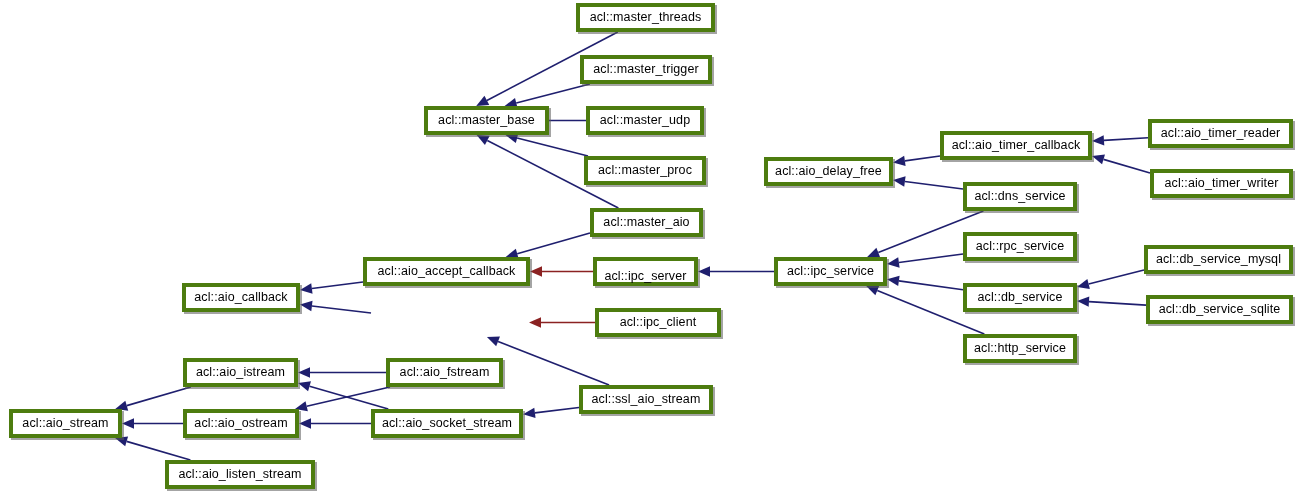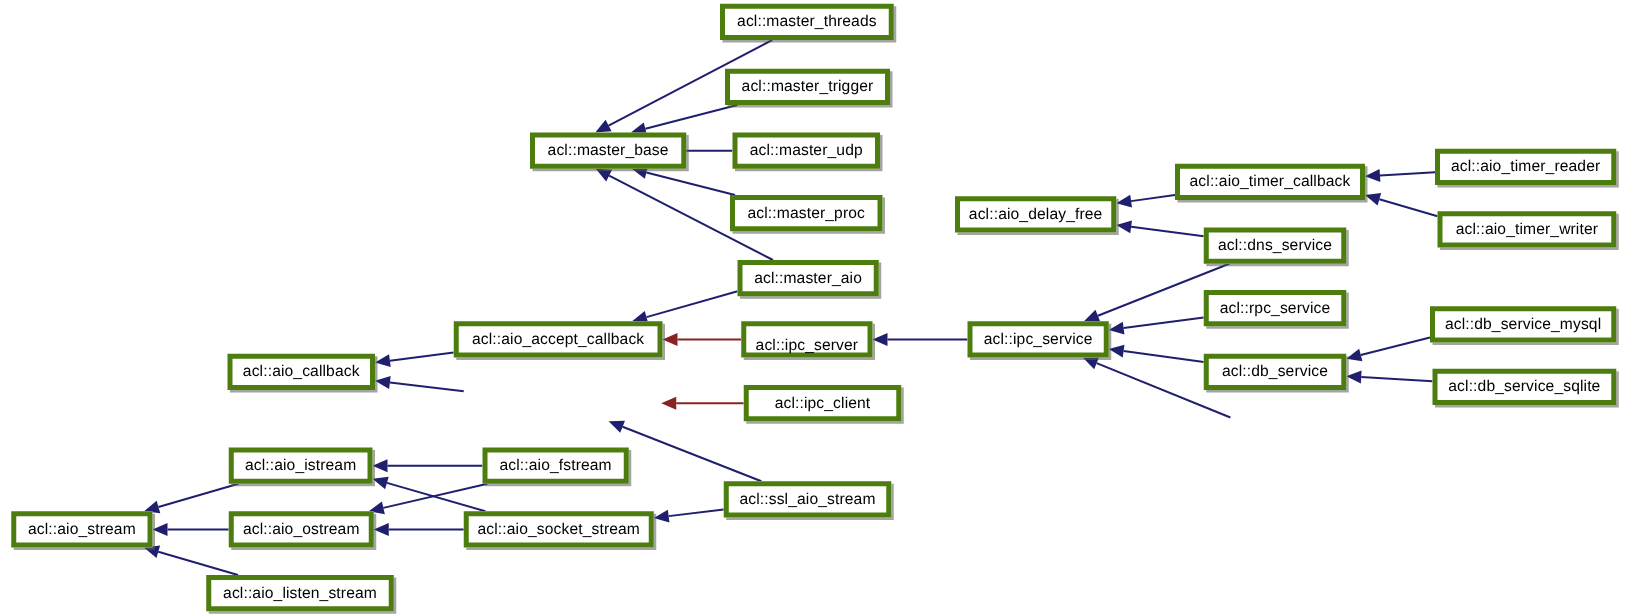--- a/index.html
+++ b/index.html
@@ -201,20 +201,23 @@
     </div>
     <div class="node-box" style="left: 963px; top: 182px; width: 114px; height: 29px;">
       <span class="node-label">acl::dns_service</span>
     </div>
     <div class="node-box" style="left: 963px; top: 232px; width: 114px; height: 29px;">
       <span class="node-label">acl::rpc_service</span>
     </div>
     <div class="node-box" style="left: 963px; top: 283px; width: 114px; height: 29px;">
       <span class="node-label">acl::db_service</span>
     </div>
+    <div class="node-box" style="left: 963px; top: 334px; width: 114px; height: 29px;">
+      <span class="node-label">acl::http_service</span>
+    </div>
     <div class="node-box" style="left: 1144px; top: 245px; width: 149px; height: 29px;">
       <span class="node-label">acl::db_service_mysql</span>
     </div>
     <div class="node-box" style="left: 1146px; top: 295px; width: 147px; height: 29px;">
       <span class="node-label">acl::db_service_sqlite</span>
     </div>
     <div class="node-box" style="left: 774px; top: 257px; width: 113px; height: 29px;">
       <span class="node-label">acl::ipc_service</span>
     </div>
     <div class="node-box" style="left: 593px; top: 257px; width: 105px; height: 29px; align-items: flex-end;">

